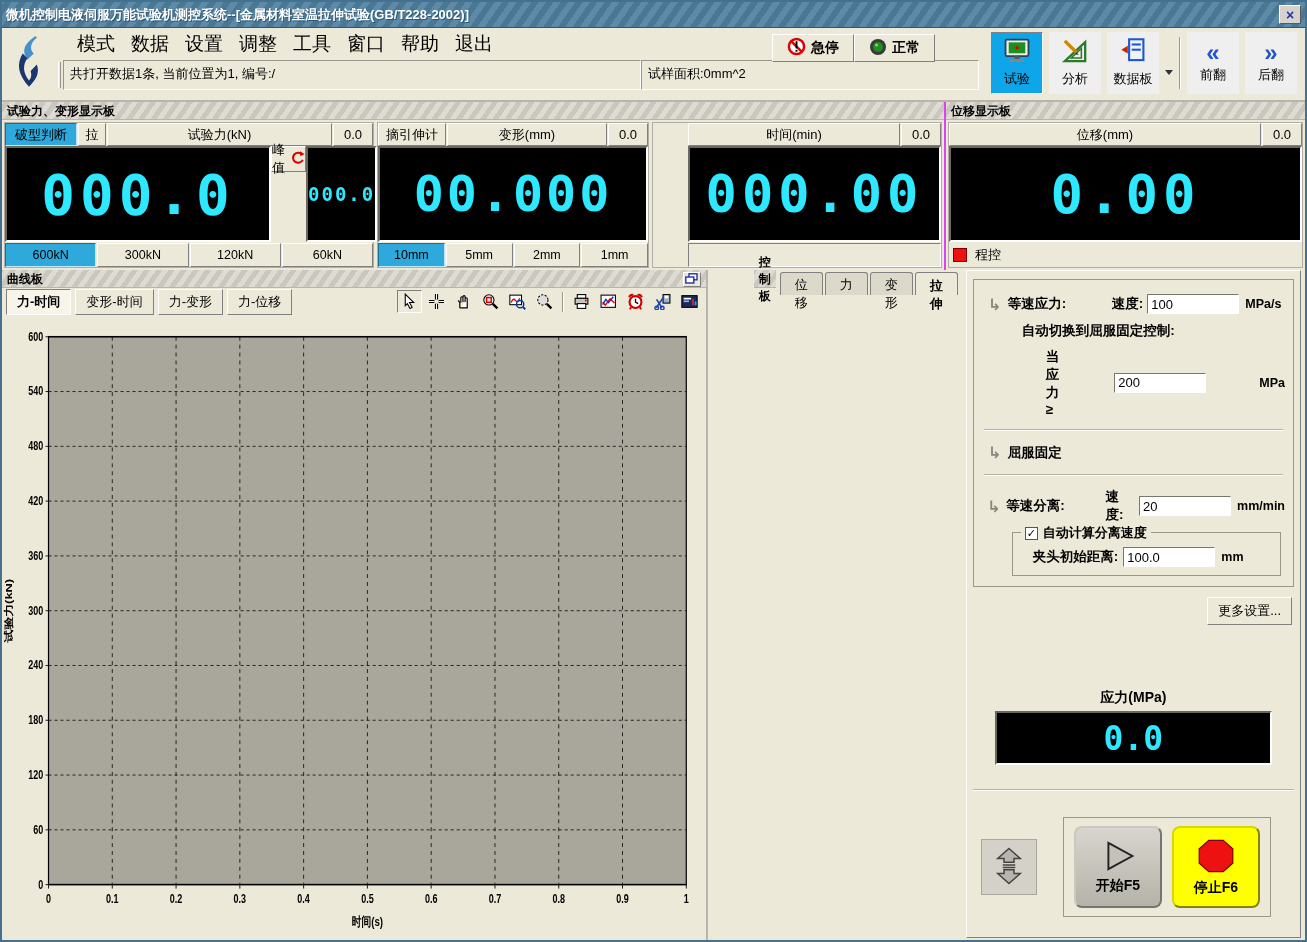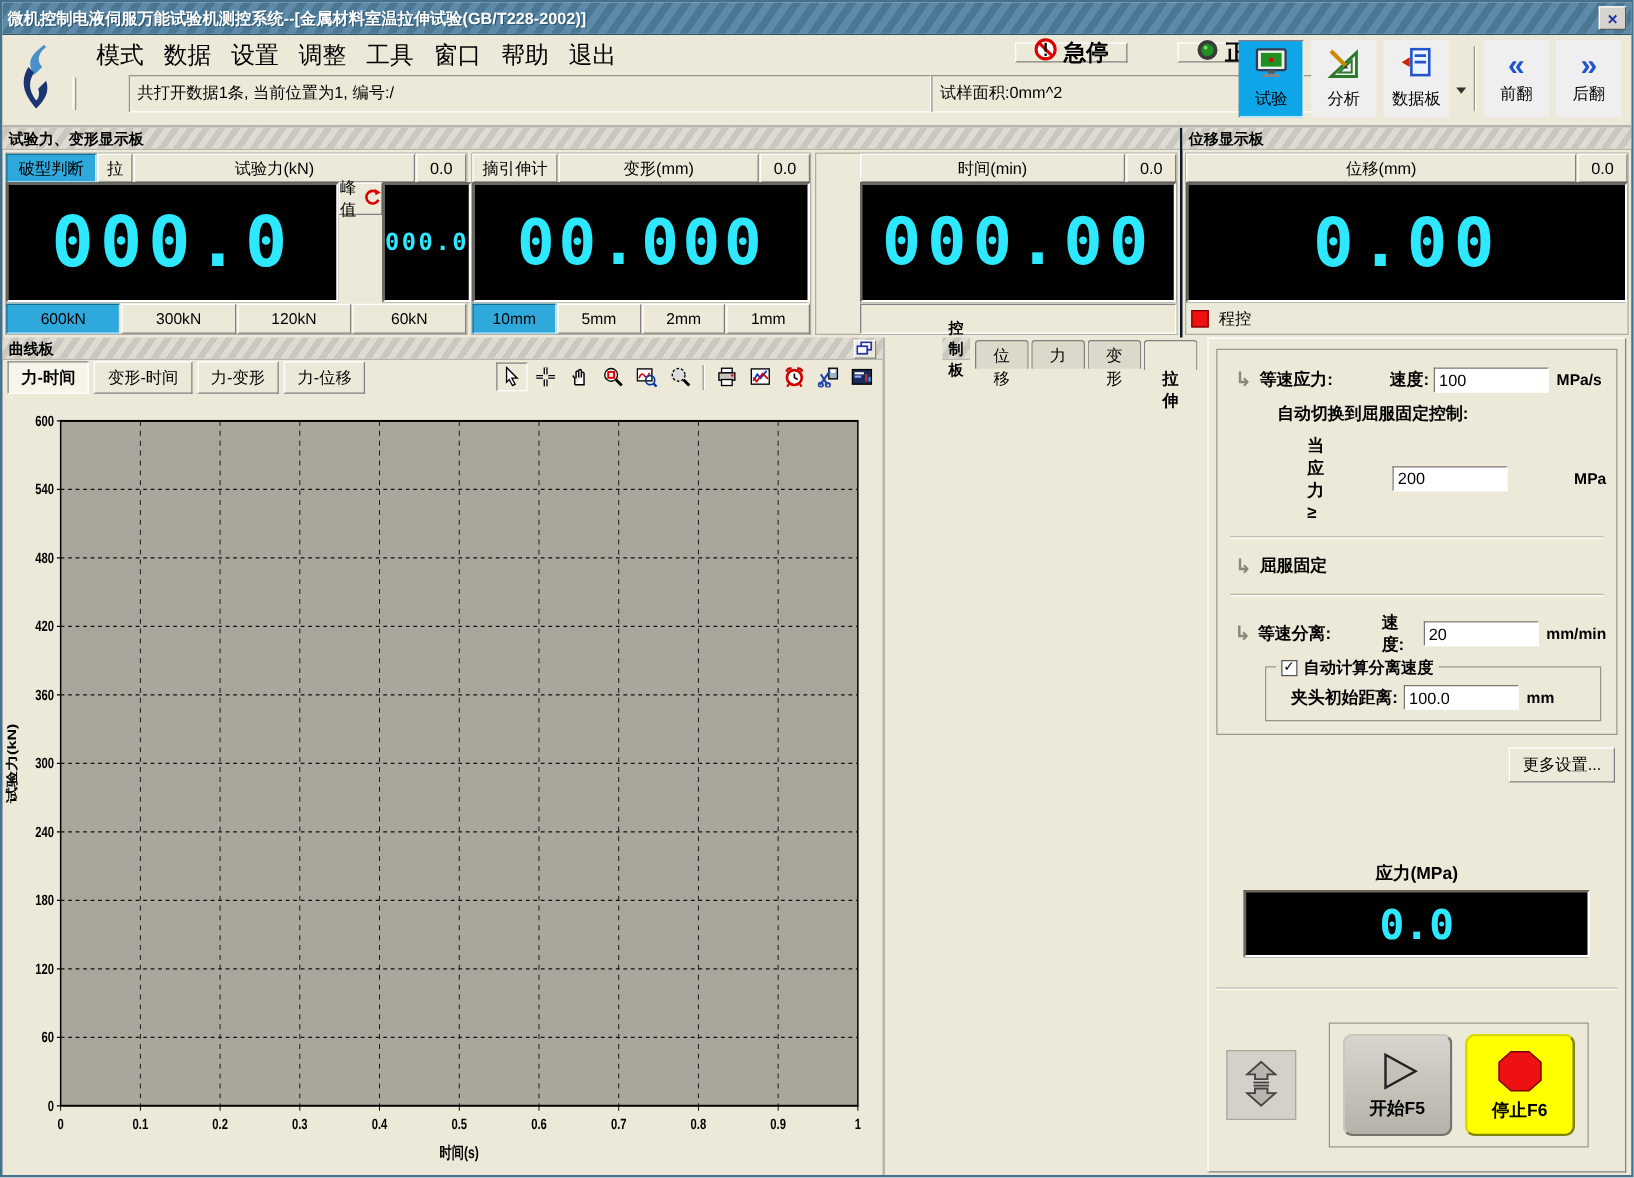--- a/index.html
+++ b/index.html
@@ -20,44 +20,44 @@
   
   .toolbar-row { height:74px; flex:0 0 74px; display:flex; background:#ece9d8; border-bottom:2px solid #b8b5ae; position:relative;}
   .logo-box { width:54px; display:flex; align-items:center; justify-content:center; }
   .grip { width:3px; margin:2px 2px; border-left:1px solid #fff; border-right:1px solid #9a968c; }
   .menu-status-col { display:flex; flex-direction:column; flex:1; }
   .menubar { height:32px; display:flex; align-items:center; gap:2px; padding-left:4px;}
   .menu-item { padding:3px 8px; font-size:19px; }
   .statusrow { height:30px; display:flex; }
   .status-box { border:1px solid; border-color:#9a968c #fff #fff #9a968c; background:#ece9d8;
     padding:4px 6px; font-size:13px; white-space:nowrap; overflow:hidden;}
-  .status-left { width:642px;margin-left:40px; }
+  .status-left { width:578px; }
   .status-right { width:338px; }
   .estop-group { position:absolute; left:770px; top:6px; display:flex; }
-  .tb-btn { height:16px; display:flex; align-items:center; gap:5px; padding:0 14px;
-    background:#ece9d8; border:1px solid; border-color:#fff #808080 #808080 #fff; font-size:18px; font-weight:bold;margin-left:40px;}
+  .tb-btn { height:28px; display:flex; align-items:center; gap:5px; padding:0 14px;
+    background:#ece9d8; border:1px solid; border-color:#fff #808080 #808080 #fff; font-size:14px; font-weight:bold;}
   .big-btns { position:absolute; right:8px; top:4px; display:flex; align-items:flex-start; gap:6px; height:64px; }
   .big-btn { width:52px; height:62px; display:flex; flex-direction:column; align-items:center;
     justify-content:center; gap:3px; font-size:13px; border:1px solid transparent; }
   .big-btn.pressed { border-color:#808080 #fff #fff #808080; background:#0ea5e9; }
   .dd-arrow { width:0; height:0; border-left:4px solid transparent; border-right:4px solid transparent;
     border-top:5px solid #333; margin-top:38px;}
   .chev { color:#2255cc; font-weight:bold; font-size:24px; line-height:20px;}
   .tb-sep { width:2px; height:52px; margin-top:5px; border-left:1px solid #9a968c; border-right:1px solid #fff; }
 
   
   .panel-title { height:18px; flex:0 0 18px; padding:2px 5px 0; font-size:12px; font-weight:bold;
     background: repeating-linear-gradient(-55deg,#dedbd2 0 5px,#cac7be 5px 10px);
     border-bottom:1px solid #b8b5ae; display:flex; align-items:center;}
   .raised { border:1px solid; border-color:#fff #808080 #808080 #fff; background:#ece9d8; }
   .sunken { border:1px solid; border-color:#808080 #fff #fff #808080; background:#ece9d8; }
 
   
   .panels-row { height:168px; flex:0 0 168px; display:flex; }
-  .display-panel { width:944px; display:flex; flex-direction:column; border-right:2px solid #0f172a;}
+  .display-panel { width:944px; display:flex; flex-direction:column; border-right:2px solid #d946ef;}
   .disp-panel { flex:1; display:flex; flex-direction:column; }
   .display-body { flex:1; display:flex; padding:2px; gap:3px; }
   .disp-group { display:flex; flex-direction:column; border:1px solid #b0ada4; }
   .hdr-row { height:23px; flex:0 0 23px; display:flex; gap:1px; }
   .hdr-btn { display:flex; align-items:center; justify-content:center; font-size:13px; padding:0 4px;}
   .hdr-label { flex:1; display:flex; align-items:center; justify-content:center; font-size:13px; }
   .hdr-val { width:40px; display:flex; align-items:center; justify-content:center; font-size:13px;}
   .sel-blue { background:#2fa8dc !important; border-color:#1a6f96 #bfe8ff #bfe8ff #1a6f96 !important; }
   .seg-area { flex:1; display:flex; }
   .seg-display { flex:1; background:#000; border:2px solid; border-color:#6a675e #fff #fff #6a675e;
@@ -87,21 +87,21 @@
   .chart-wrap { flex:1; position:relative; min-height:0;}
   .chart-wrap svg { position:absolute; inset:0; }
   .restore-btn { margin-left:auto; width:18px; height:15px; background:#ece9d8; border:1px solid;
     border-color:#fff #808080 #808080 #fff; display:flex; align-items:center; justify-content:center;}
 
   
   .control-panel { flex:1; display:flex; flex-direction:row; min-height:0;margin-left:46px;}
   .ctrl-tabs { height:25px; flex:0 0 25px; display:flex; padding:2px 4px 0; gap:2px;}
   .vtab { padding:3px 14px 2px; font-size:13px; border:1px solid #808080; border-bottom:none;
     border-radius:3px 3px 0 0; background:#dcd9ca; }
-  .vtab.active { background:#ece9d8; font-weight:bold; position:relative; top:0px; padding-top:21px;}
+  .vtab.active { background:#ece9d8; font-weight:bold; position:relative; top:0px; padding-top:4px;}
   .tab-page { flex:1; margin:0 4px 2px; border:1px solid; border-color:#fff #808080 #808080 #fff;
     padding:8px 6px 4px; display:flex; flex-direction:column; min-height:0;}
   .control-box { border:1px solid #9a968c; padding:10px 8px 8px; display:flex; flex-direction:column;}
   .crow { display:flex; align-items:center; margin:4px 0; }
   .branch { color:#8a877e; font-size:16px; font-weight:bold; width:26px; text-align:center;}
   .clabel { font-size:13.5px; font-weight:bold; }
   .cinput { width:92px; height:20px; border:1px solid; border-color:#7a776e #fff #fff #7a776e;
     background:#fff; font-size:13px; padding:1px 3px; font-family:"Liberation Sans",sans-serif;}
   .cunit { font-size:12.5px; font-weight:bold; margin-left:6px; }
   .sep-line { border-top:1px solid #b5b2a9; border-bottom:1px solid #fff; margin:8px 2px; }

